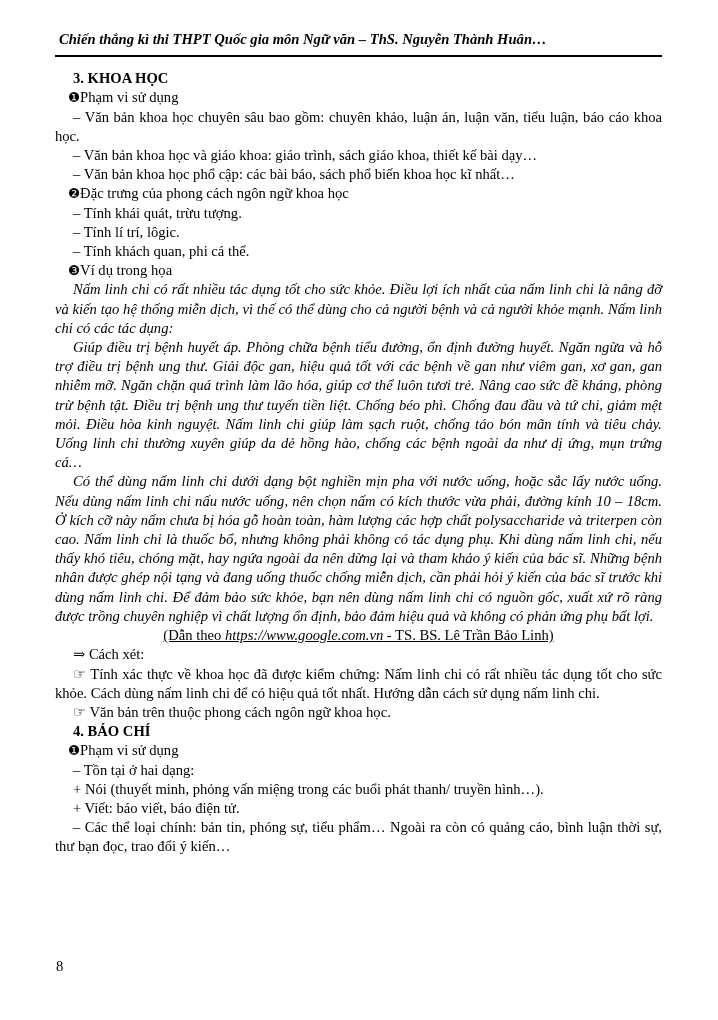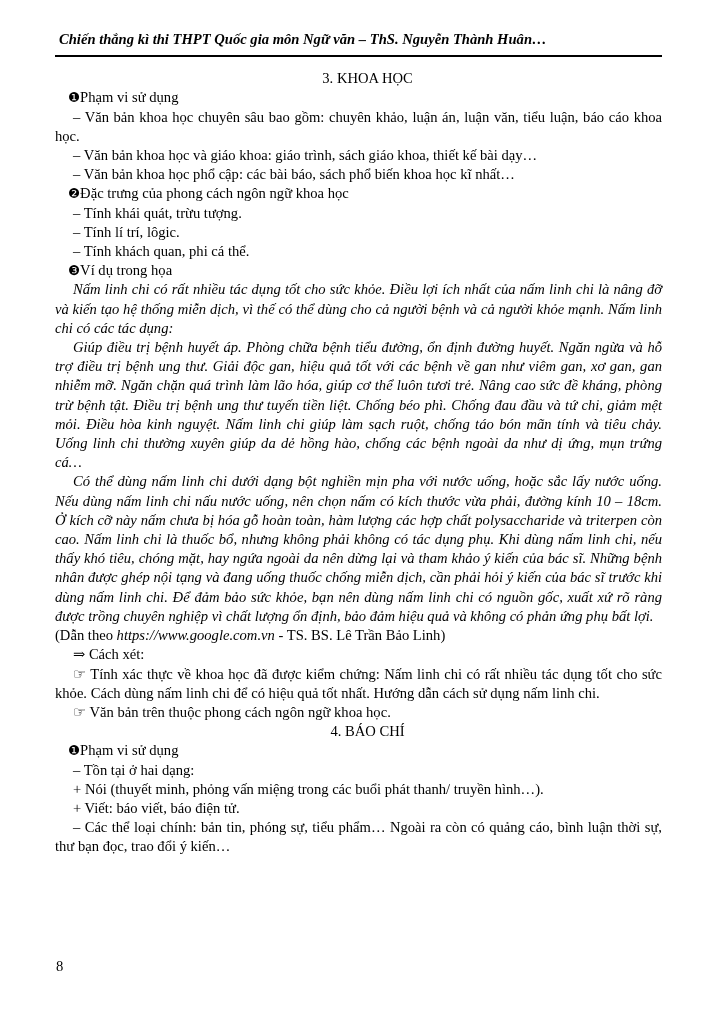--- a/index.html
+++ b/index.html
@@ -26,37 +26,38 @@
   }
   p, h2, h3 {
     margin: 0;
     padding: 0;
     font-size: 14.6px;
     line-height: 19.2px;
     text-align: justify;
     text-indent: 18px;
   }
   .section-heading {
-    font-weight: normal;
-    text-align: center;
+    font-weight: bold;
+    text-align: left;
     text-indent: 18px;
   }
   .subheading {
     font-weight: normal;
     text-align: left;
     text-indent: 13px;
   }
   .subheading .marker {
     font-family: "DejaVu Sans", "DejaVu Serif", serif;
     font-size: 13.5px;
   }
   .example-para { font-style: italic; }
   .citation {
-    text-align: left;
+    text-align: center;
     text-indent: 0;
+    text-decoration: underline;
   }
   .citation .url { font-style: italic; }
   .page-number {
     position: absolute;
     left: 56px;
     bottom: 44px;
     font-size: 14.6px;
   }
 </style>
 </head>

